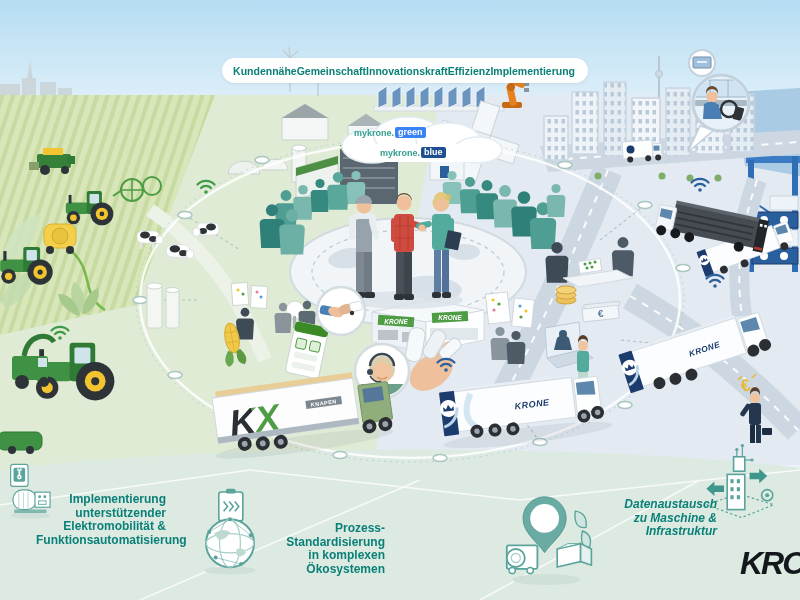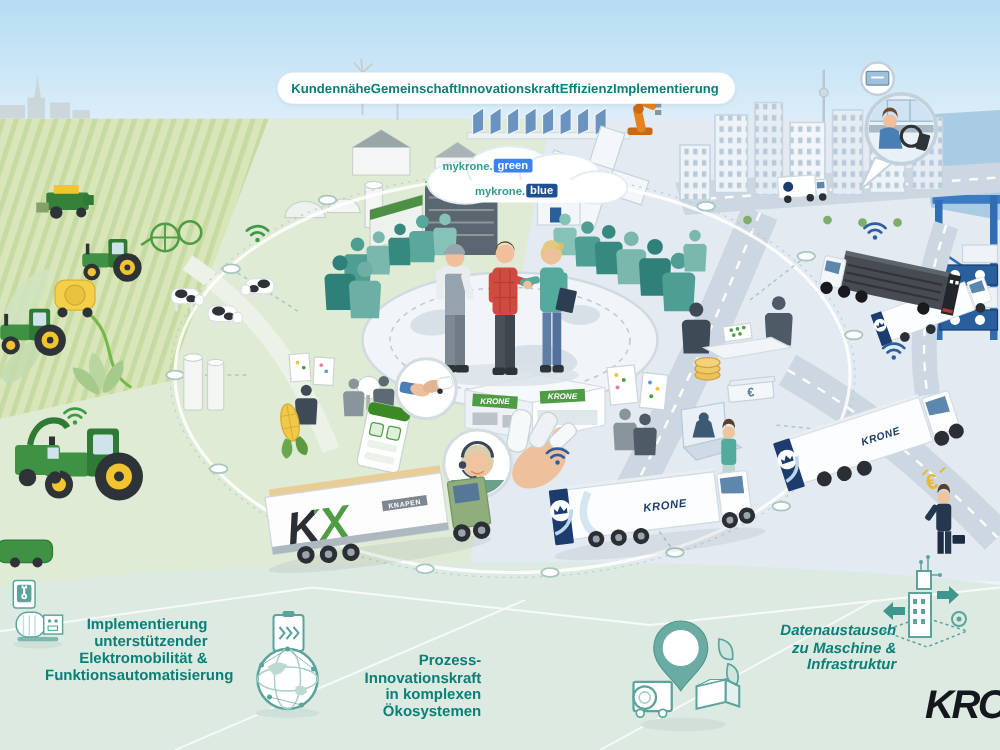--- a/index.html
+++ b/index.html
@@ -776,21 +776,21 @@
 <div class="cloud-line" id="cloud-blue">
   <span class="mk">mykrone.</span>
       <span class="badge badge-blue">blue</span>
 </div>
 
 <div class="caption" id="cap-electro">Implementierung
 unterstützender
 Elektromobilität &amp;
 Funktionsautomatisierung</div>
 <div class="caption" id="cap-process">Prozess-
-Innovationskraft
+Standardisierung
 in komplexen
 Ökosystemen</div>
 <div class="caption" id="cap-data">Datenaustausch
 zu Maschine &amp;
 Infrastruktur</div>
 
 <div class="krone-logo">KRONE</div>
 
 </div>
 

